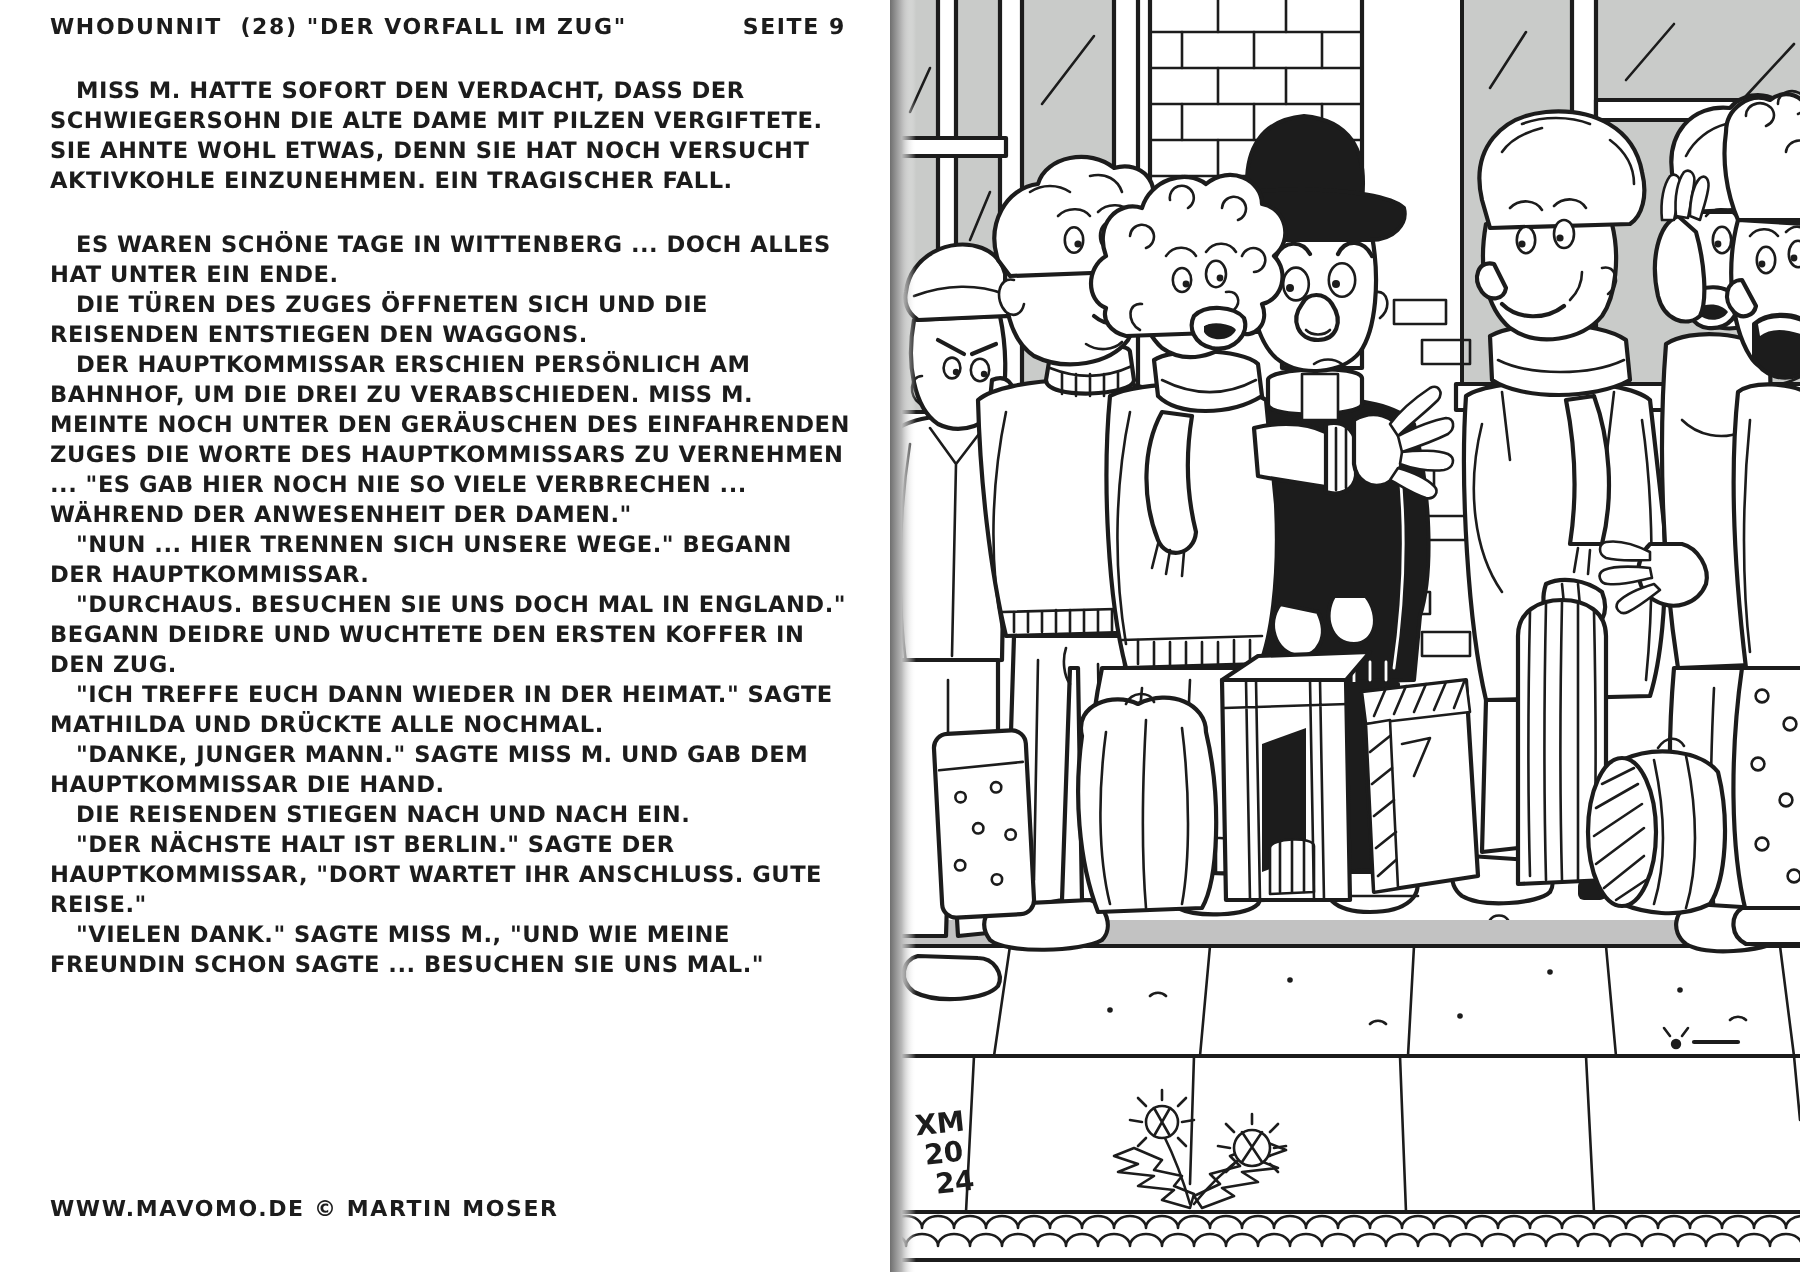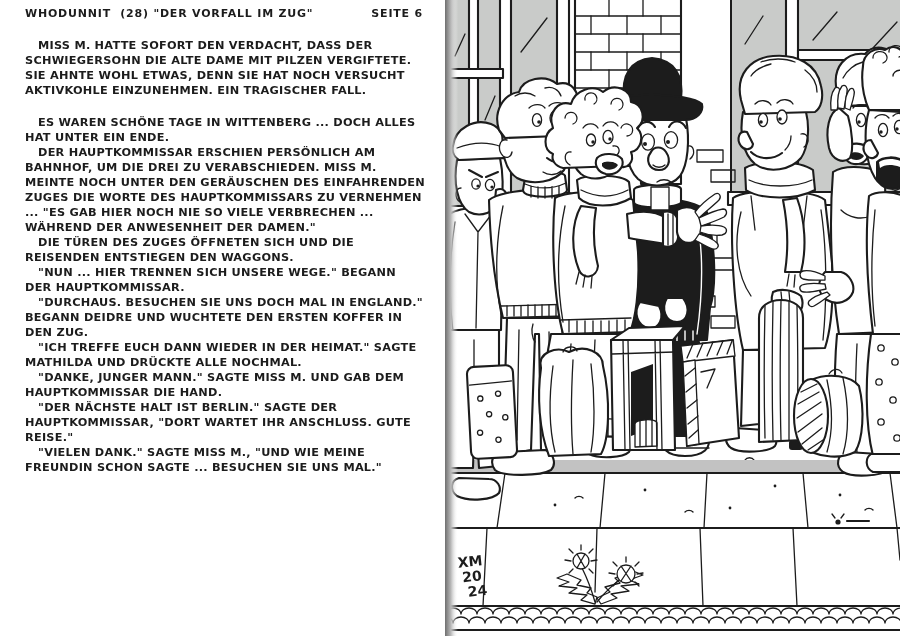--- a/index.html
+++ b/index.html
@@ -41,36 +41,40 @@
   .wht{fill:none;stroke:#fff;stroke-width:1.4;stroke-linecap:round;}
   .sig{font-family:"DejaVu Sans",sans-serif;font-weight:700;font-size:14px;fill:var(--ink);}
 </style>
 </head>
 <body>
 
 <div class="page">
 
   <div class="hdr">
     <span>WHODUNNIT  (28) "DER VORFALL IM ZUG"</span>
-    <span>SEITE 6</span>
+    <span>SEITE 9</span>
   </div>
 
   <div class="text-col">
     <p>MISS M. HATTE SOFORT DEN VERDACHT, DASS DER SCHWIEGERSOHN DIE ALTE DAME MIT PILZEN VERGIFTETE. SIE AHNTE WOHL ETWAS, DENN SIE HAT NOCH VERSUCHT AKTIVKOHLE EINZUNEHMEN. EIN TRAGISCHER FALL.</p>
     <p class="gap">ES WAREN SCHÖNE TAGE IN WITTENBERG ... DOCH ALLES HAT UNTER EIN ENDE.</p>
+    <p>DIE TÜREN DES ZUGES ÖFFNETEN SICH UND DIE REISENDEN ENTSTIEGEN DEN WAGGONS.</p>
     <p>DER HAUPTKOMMISSAR ERSCHIEN PERSÖNLICH AM BAHNHOF, UM DIE DREI ZU VERABSCHIEDEN. MISS M. MEINTE NOCH UNTER DEN GERÄUSCHEN DES EINFAHRENDEN ZUGES DIE WORTE DES HAUPTKOMMISSARS ZU VERNEHMEN ... "ES GAB HIER NOCH NIE SO VIELE VERBRECHEN ... WÄHREND DER ANWESENHEIT DER DAMEN."</p>
-    <p>DIE TÜREN DES ZUGES ÖFFNETEN SICH UND DIE REISENDEN ENTSTIEGEN DEN WAGGONS.</p>
     <p>"NUN ... HIER TRENNEN SICH UNSERE WEGE." BEGANN DER HAUPTKOMMISSAR.</p>
     <p>"DURCHAUS. BESUCHEN SIE UNS DOCH MAL IN ENGLAND." BEGANN DEIDRE UND WUCHTETE DEN ERSTEN KOFFER IN DEN ZUG.</p>
     <p>"ICH TREFFE EUCH DANN WIEDER IN DER HEIMAT." SAGTE MATHILDA UND DRÜCKTE ALLE NOCHMAL.</p>
     <p>"DANKE, JUNGER MANN." SAGTE MISS M. UND GAB DEM HAUPTKOMMISSAR DIE HAND.</p>
+    <p>DIE REISENDEN STIEGEN NACH UND NACH EIN.</p>
     <p>"DER NÄCHSTE HALT IST BERLIN." SAGTE DER HAUPTKOMMISSAR, "DORT WARTET IHR ANSCHLUSS. GUTE REISE."</p>
     <p>"VIELEN DANK." SAGTE MISS M., "UND WIE MEINE FREUNDIN SCHON SAGTE ... BESUCHEN SIE UNS MAL."</p>
   </div>
 
+  <div class="ftr">
+    <span>WWW.MAVOMO.DE © MARTIN MOSER</span>
+  </div>
 
   <div class="illo">
     <svg width="455" height="636" viewBox="0 0 455 636">
       <defs>
         <linearGradient id="edge" x1="0" y1="0" x2="1" y2="0">
           <stop offset="0" stop-color="#6f6f6f"></stop>
           <stop offset="0.45" stop-color="#b8b8b8"></stop>
           <stop offset="1" stop-color="#ffffff" stop-opacity="0"></stop>
         </linearGradient>
       </defs>

